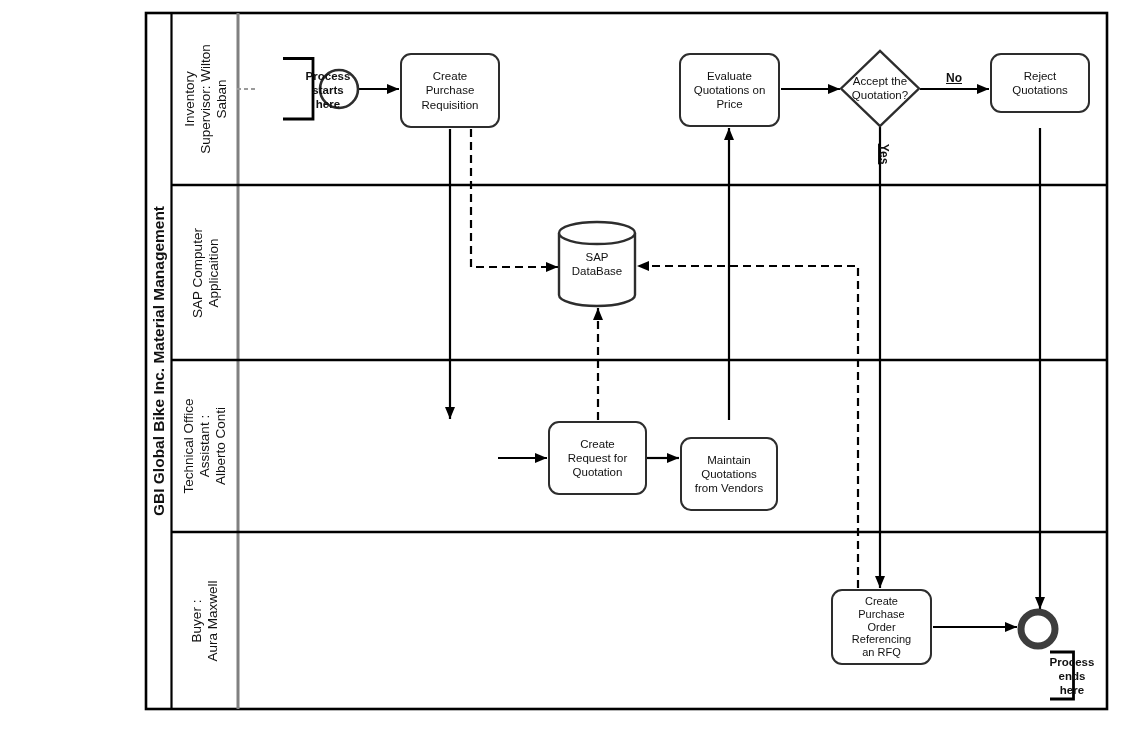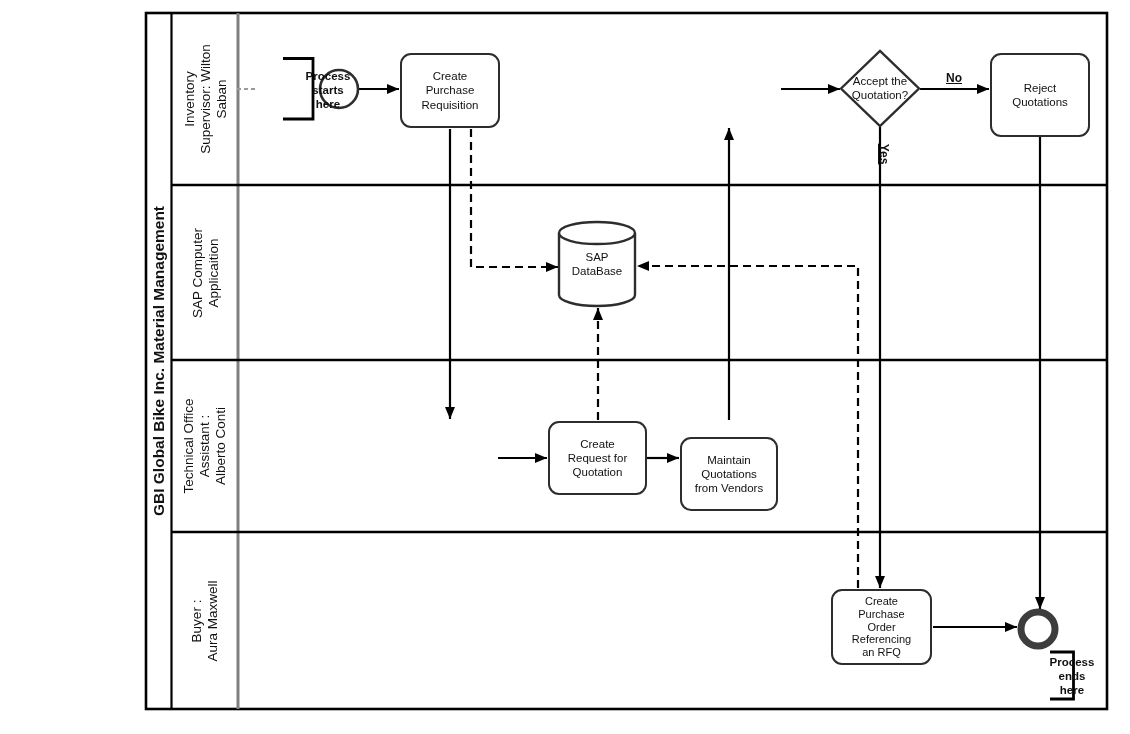--- a/index.html
+++ b/index.html
@@ -90,21 +90,24 @@
 Applicaition</div>
   <div class="lane-label" style="left:121px;top:413px;width:168px;height:66px;">Technical Office
 Assistant :
 Alberto Conti</div>
   <div class="lane-label" style="left:118px;top:588px;width:174px;height:66px;">Buyer :
 Aura Maxwell</div>
 
   <div class="node" style="left:400px;top:53px;width:100px;height:75px;">Create
 Purchase
 Requisition</div>
-  <div class="node" style="left:990px;top:53px;width:100px;height:84px;">Reject
+  <div class="node" style="left:679px;top:53px;width:101px;height:74px;">Evaluate
+Quotations on
+Price</div>
+  <div class="node" style="left:990px;top:53px;width:100px;height:60px;">Reject
 Quotations</div>
   <div class="node" style="left:548px;top:421px;width:99px;height:74px;">Create
 Request for
 Quotation</div>
   <div class="node" style="left:680px;top:437px;width:98px;height:74px;">Maintain
 Quotations
 from Vendors</div>
   <div class="node" style="left:831px;top:589px;width:101px;height:76px;font-size:11px;line-height:1.16;">Create
 Purchase
 Order

